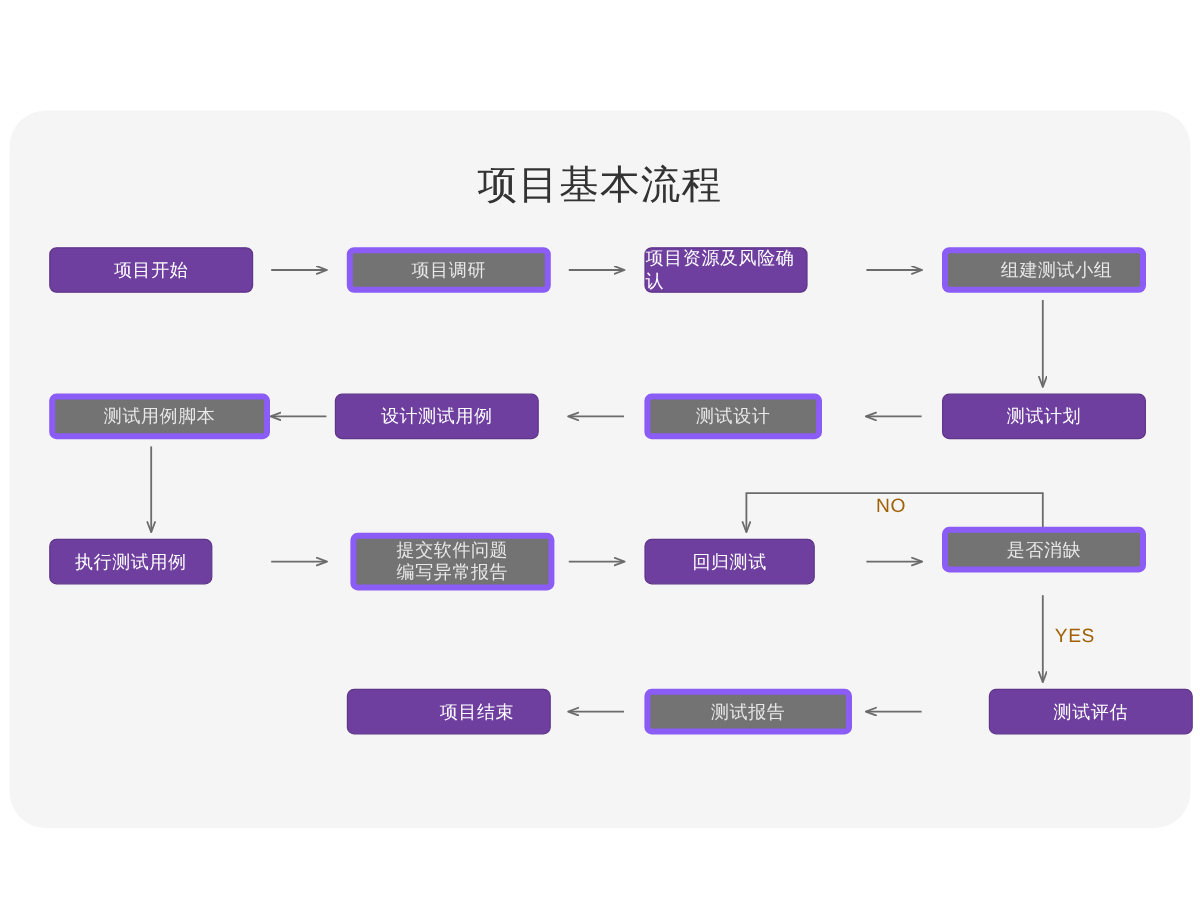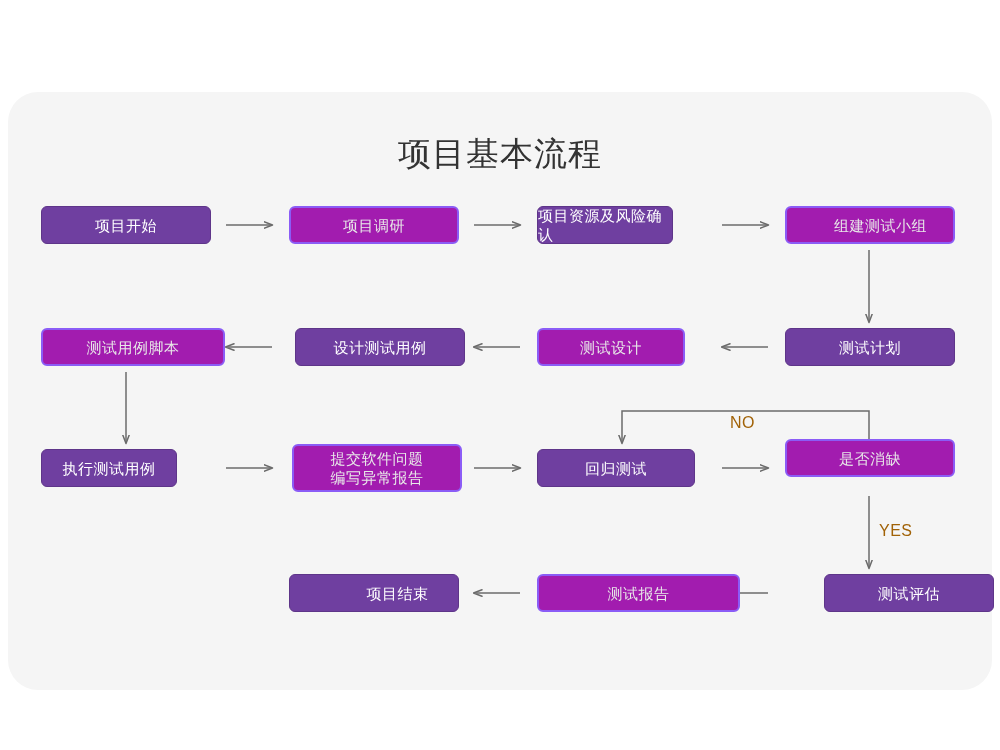--- a/index.html
+++ b/index.html
@@ -60,22 +60,22 @@
   }
   .node.tall {
     height: 48px;
   }
   .node.purple {
     background: #6f3fa0;
     border: 1px solid #5e3589;
     color: #ffffff;
   }
   .node.gray {
-    background: #a21caf;
-    border: 2px solid #8b5cf6;
+    background: #737373;
+    border: 5px solid #8b5cf6;
     color: #e8e8e8;
   }
 
   
   #arrows {
     position: absolute;
     left: 0;
     top: 0;
     width: 1000px;
     height: 750px;
@@ -131,27 +131,27 @@
 
   <div class="edge-label" style="left:730px; top:414px;">NO</div>
   <div class="edge-label" style="left:879px; top:522px;">YES</div>
 
   <div class="node purple" style="left:41px;  top:206px; width:170px;">项目开始</div>
   <div class="node gray" style="left:289px; top:206px; width:170px;">项目调研</div>
   <div class="node purple" style="left:537px; top:206px; width:136px;">项目资源及风险确认</div>
   <div class="node gray" style="left:785px; top:206px; width:170px;padding-left:21px;">组建测试小组</div>
 
   <div class="node gray" style="left:41px;  top:328px; width:184px;">测试用例脚本</div>
-  <div class="node purple" style="left:295px; top:328px; width:170px;">设计测试用例</div>
+  <div class="node purple" style="left:279px; top:328px; width:170px;">设计测试用例</div>
   <div class="node gray" style="left:537px; top:328px; width:148px;">测试设计</div>
   <div class="node purple" style="left:785px; top:328px; width:170px;">测试计划</div>
 
   <div class="node purple" style="left:41px;  top:449px; width:136px;">执行测试用例</div>
   <div class="node gray tall" style="left:292px; top:444px; width:170px;">提交软件问题
 编写异常报告</div>
-  <div class="node purple" style="left:537px; top:449px; width:158px;">回归测试</div>
+  <div class="node purple" style="left:537px; top:449px; width:142px;">回归测试</div>
   <div class="node gray" style="left:785px; top:439px; width:170px;">是否消缺</div>
 
   <div class="node purple" style="left:289px; top:574px; width:170px;padding-left:47px;">项目结束</div>
-  <div class="node gray" style="left:537px; top:574px; width:203px;">测试报告</div>
+  <div class="node gray" style="left:537px; top:574px; width:173px;">测试报告</div>
   <div class="node purple" style="left:824px; top:574px; width:170px;">测试评估</div>
 
 </div>
 
 </body></html>

